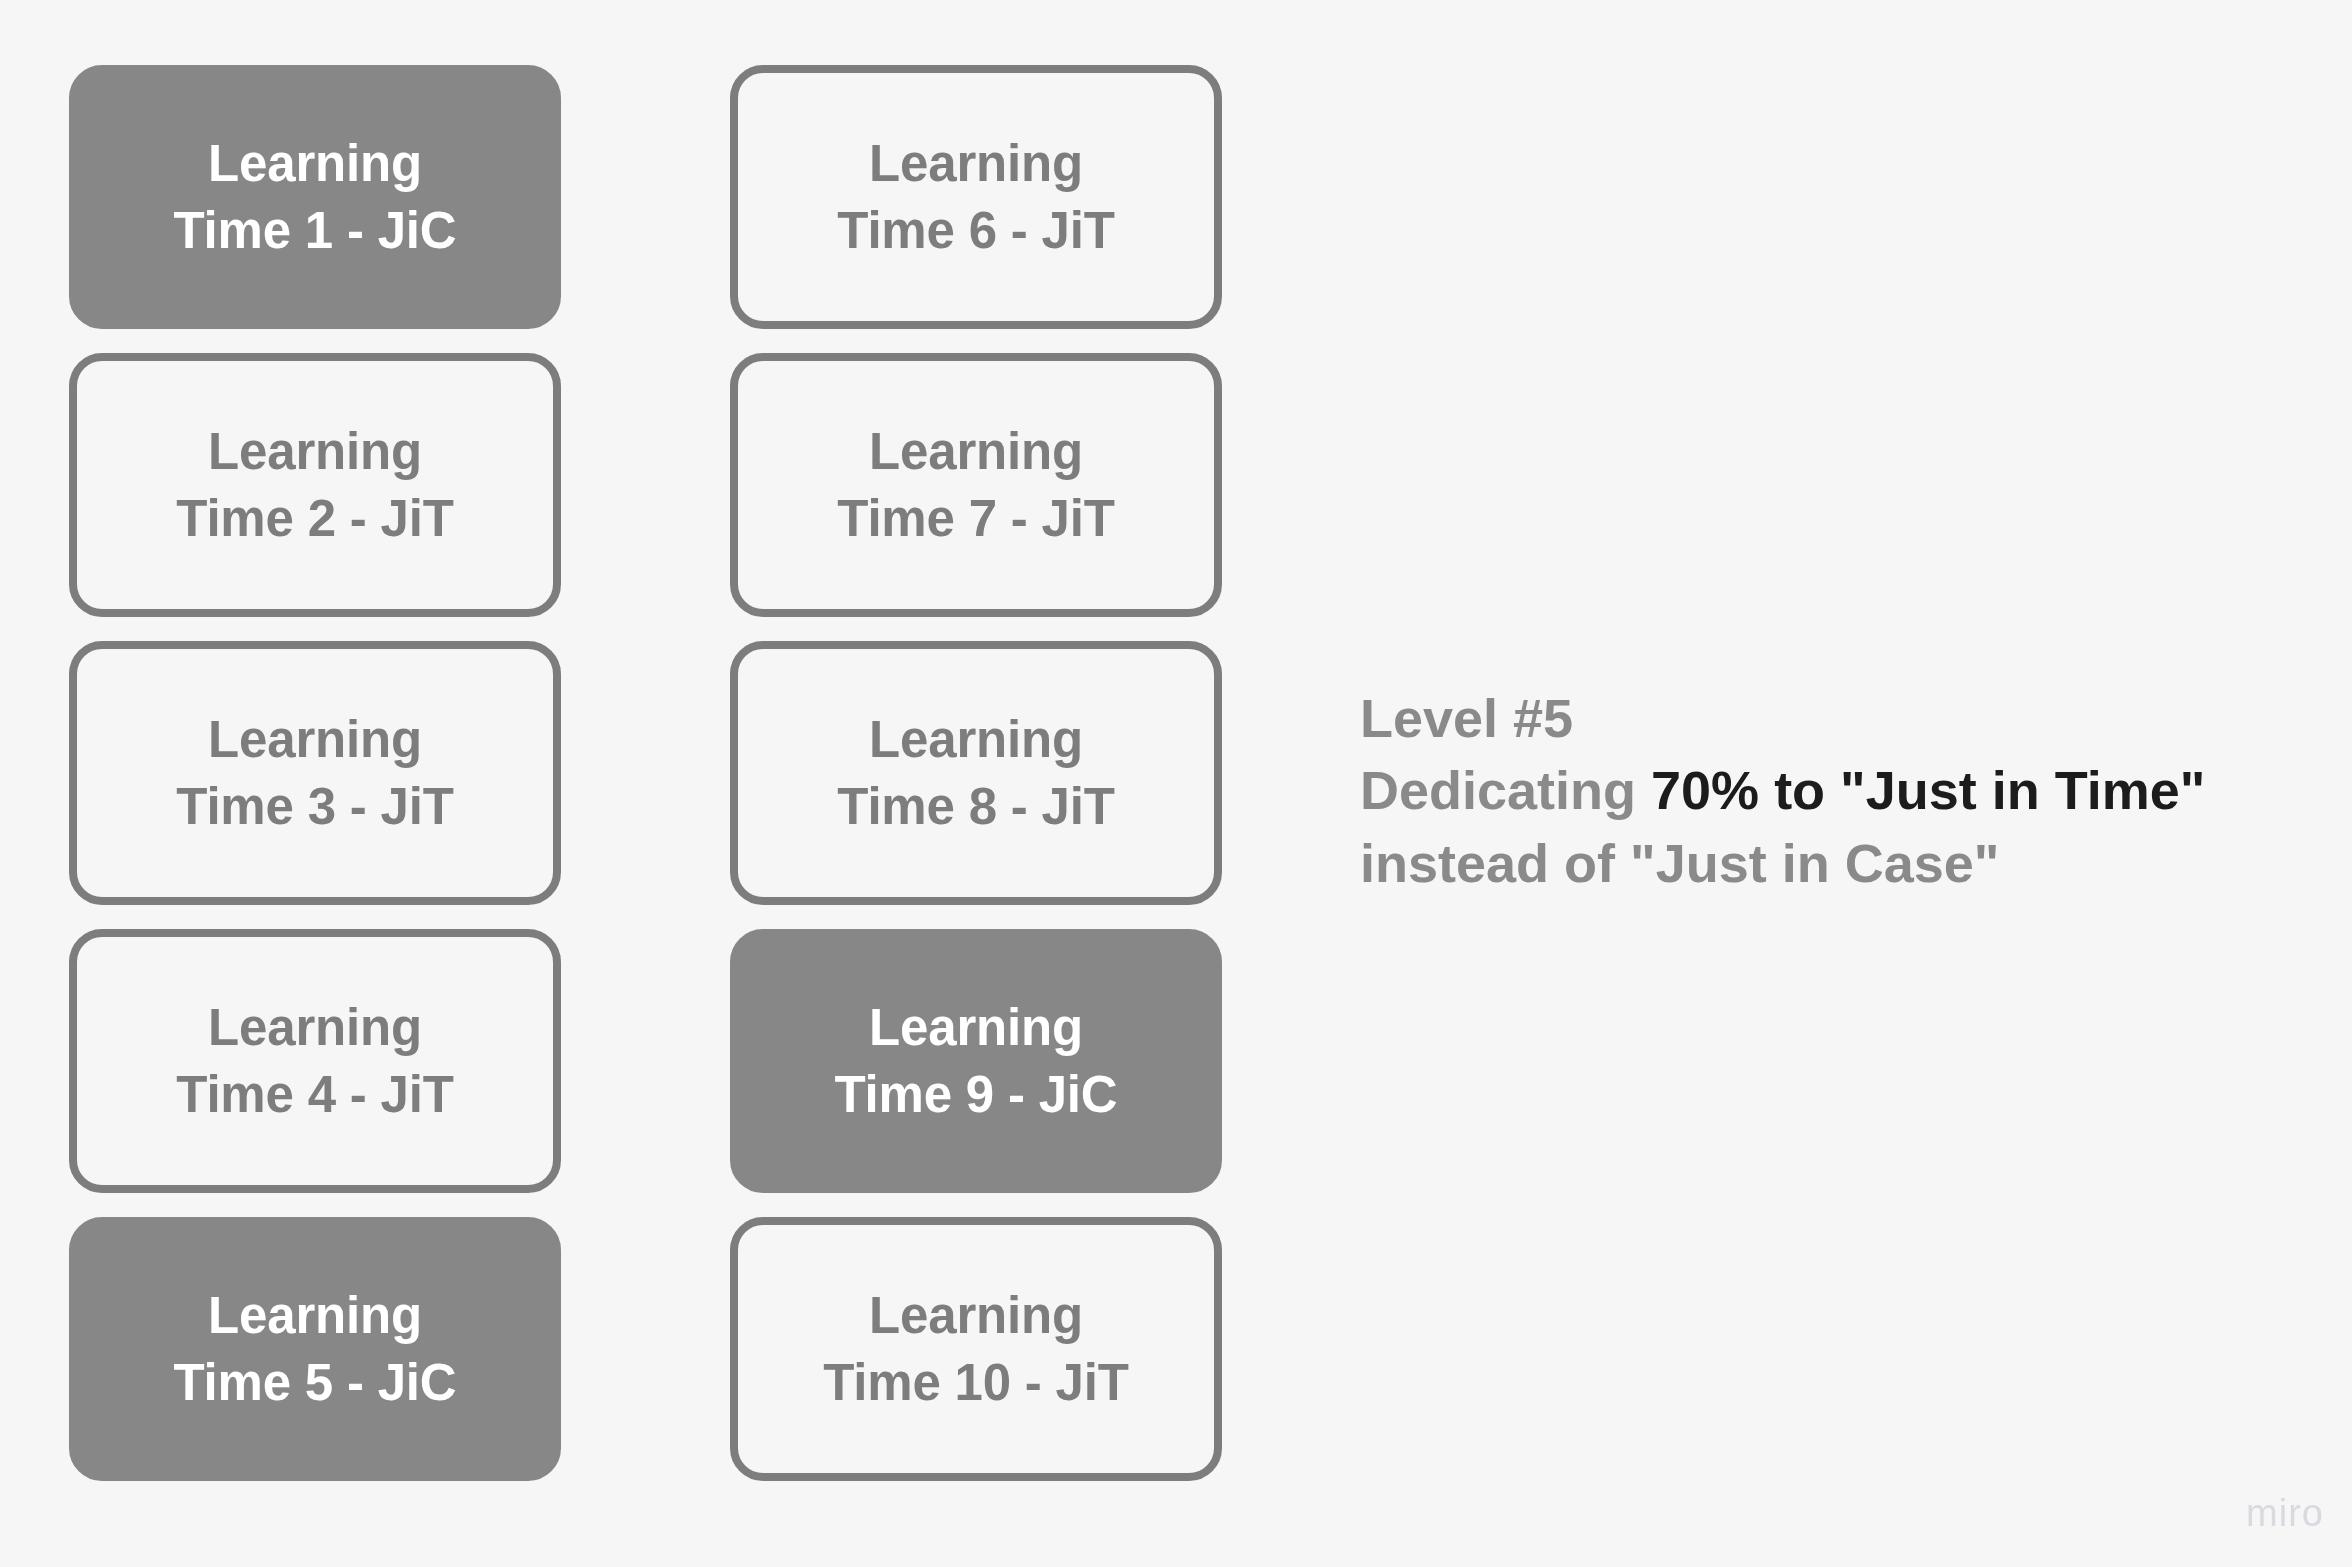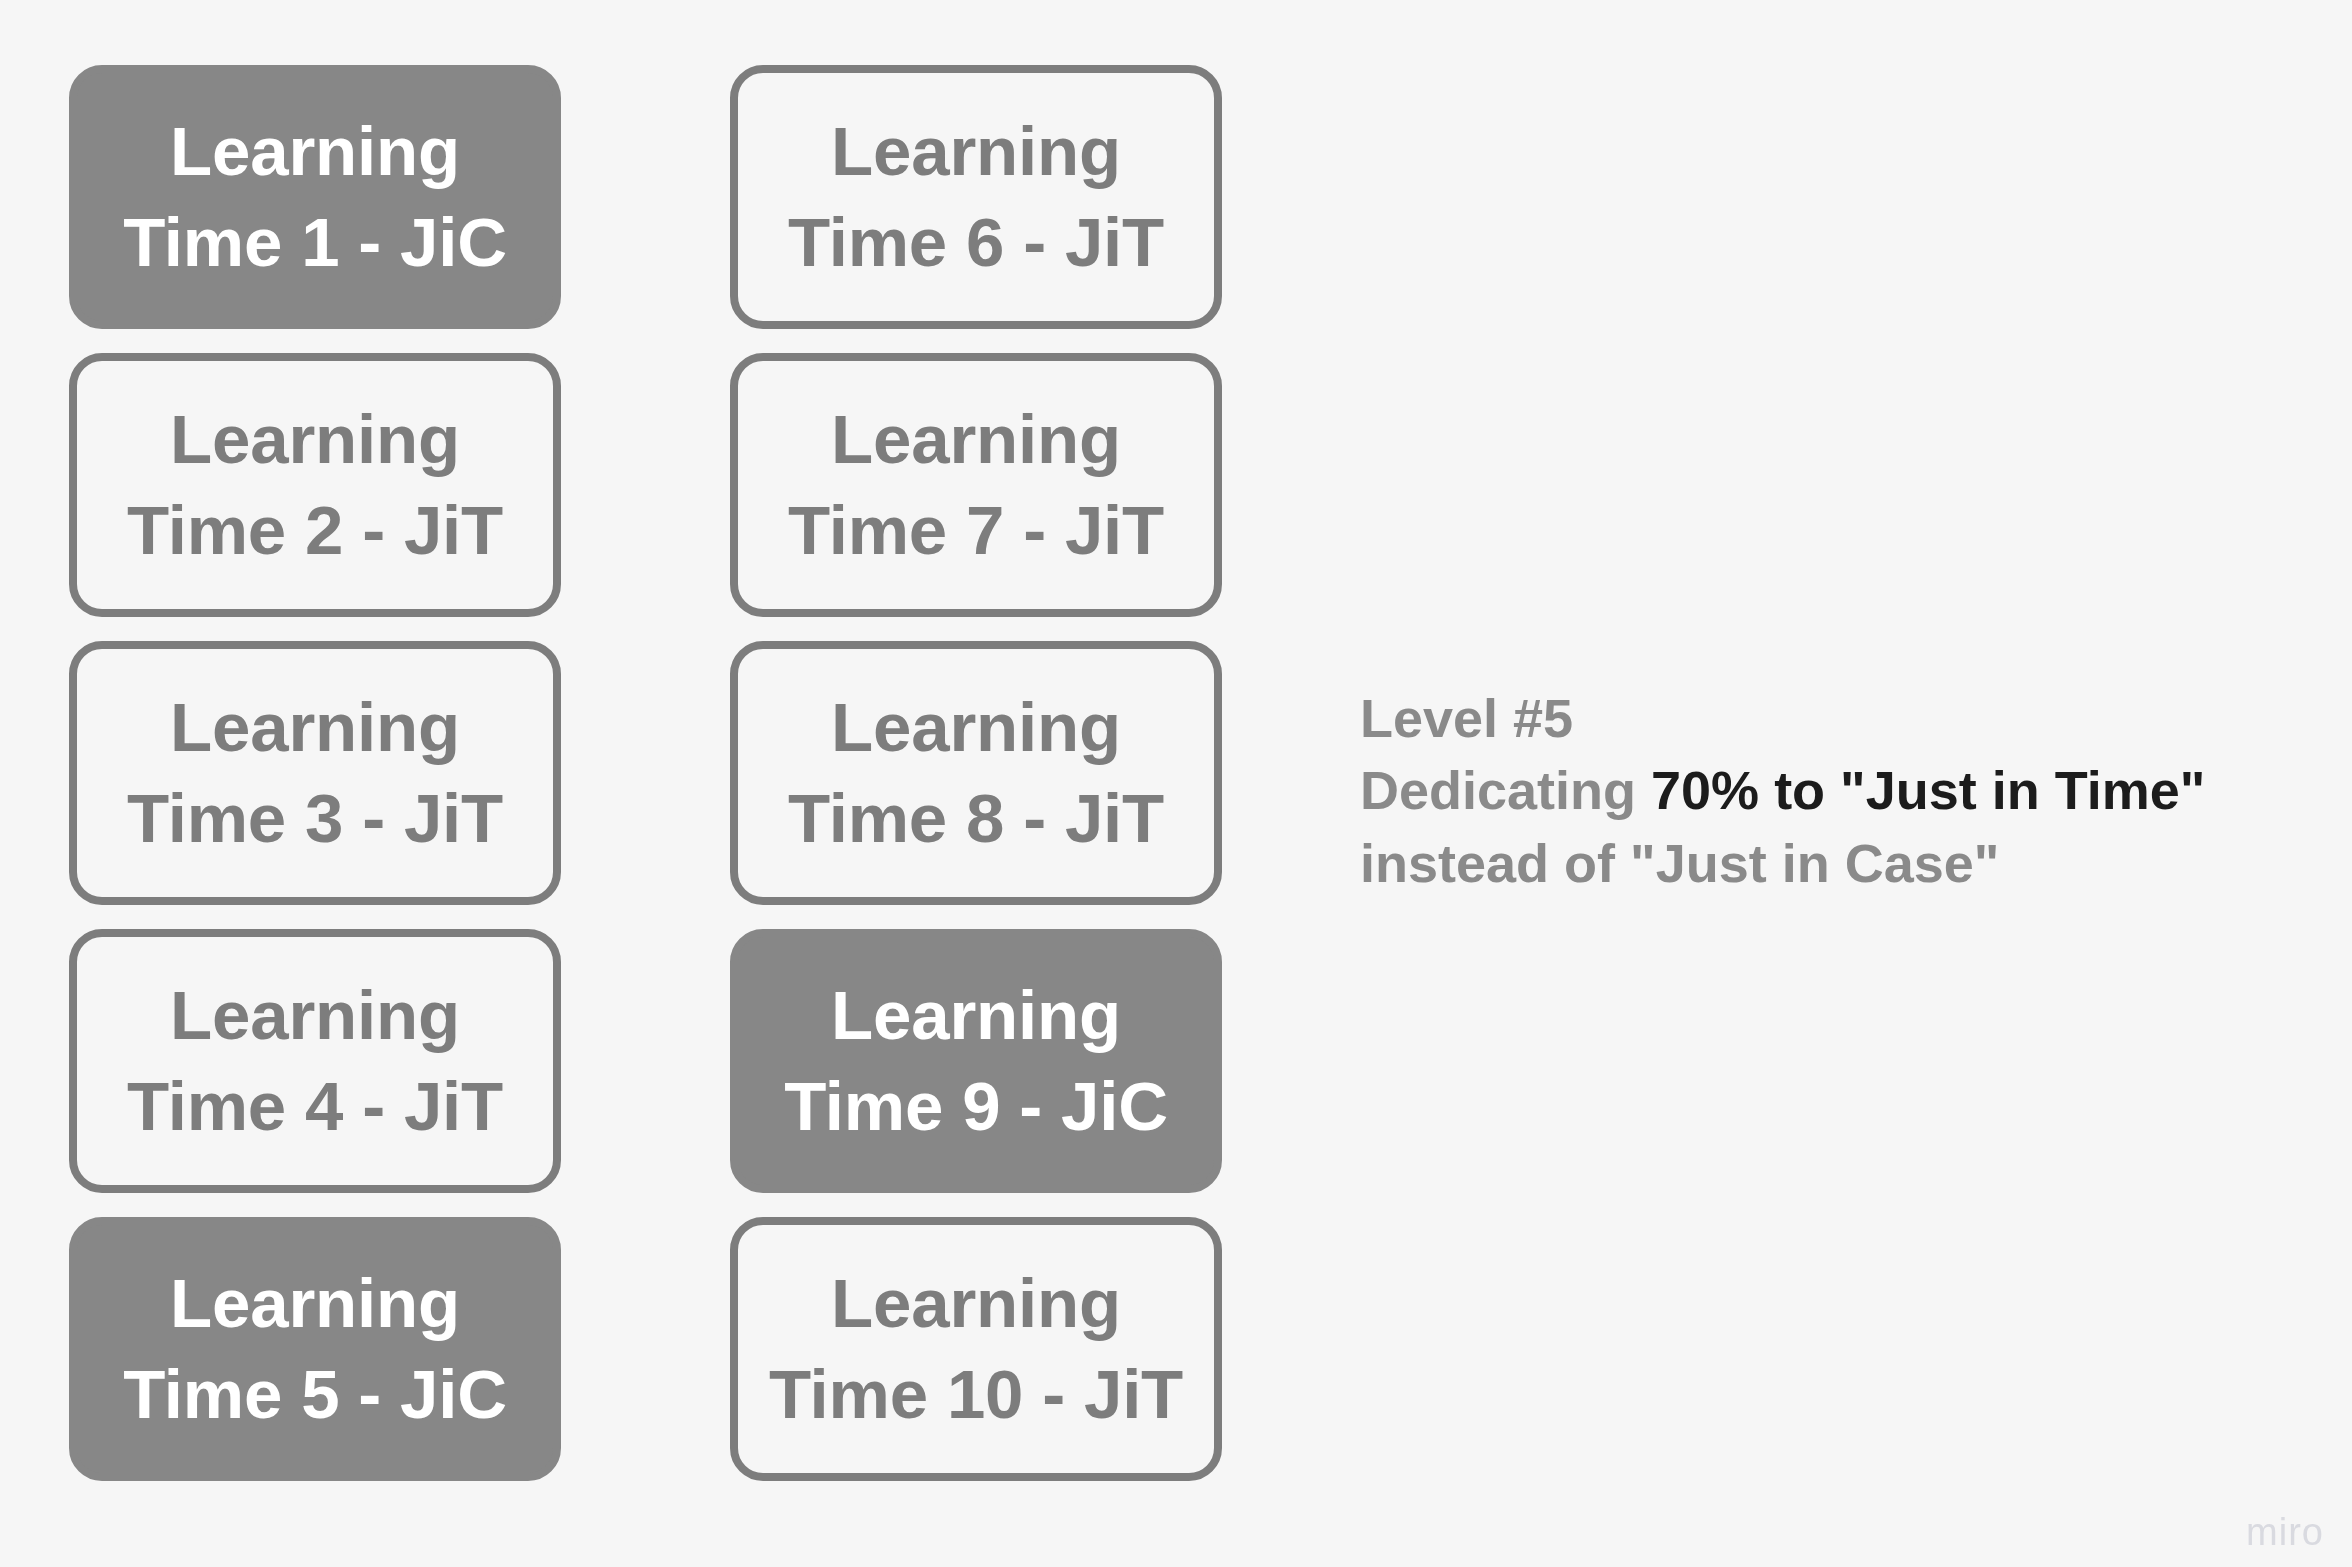--- a/index.html
+++ b/index.html
@@ -45,21 +45,21 @@
   .card.outline {
     background: #f6f6f6;
     border: 8.6px solid #7d7d7d;
   }
   .card.filled {
     background: #878787;
     border: 8.6px solid #878787;
   }
 
   .card-label {
-    font-size: 69px;
+    font-size: 51px;
     font-weight: bold;
     line-height: 1.32;
     letter-spacing: -0.2px;
     white-space: pre-line;
   }
   .card.outline .card-label { color: #7d7d7d; }
   .card.filled  .card-label { color: #ffffff; }
 
   
   #annotation {
@@ -73,21 +73,21 @@
     line-height: 1.34;
     margin-top: 36px;
   }
   #annotation .line { white-space: nowrap; }
   #annotation .emphasis { color: #1c1c1c; }
 
   
   #watermark {
     position: absolute;
     right: 29px;
-    bottom: 14px;
+    bottom: 33px;
     font-size: 38px;
     font-weight: normal;
     letter-spacing: 1px;
     color: #d9dae0;
     user-select: none;
   }
 </style>
 </head>
 <body>
 

